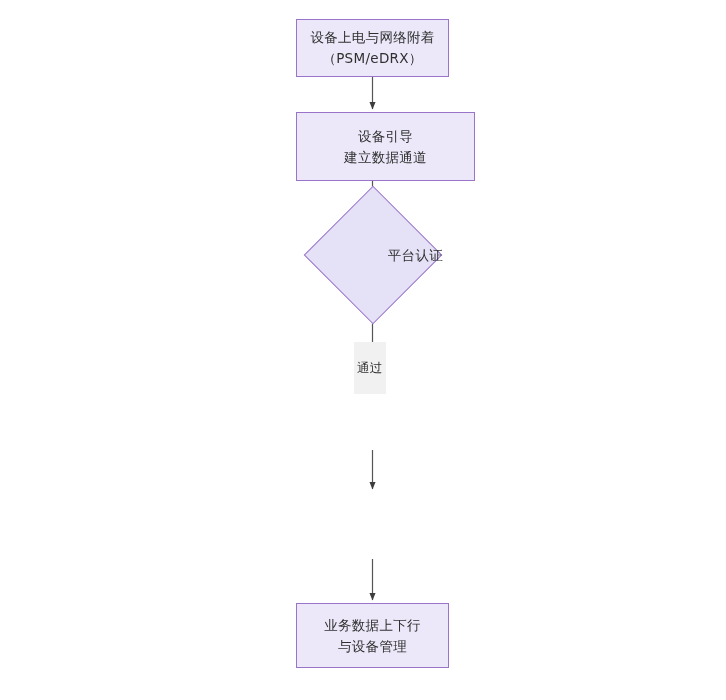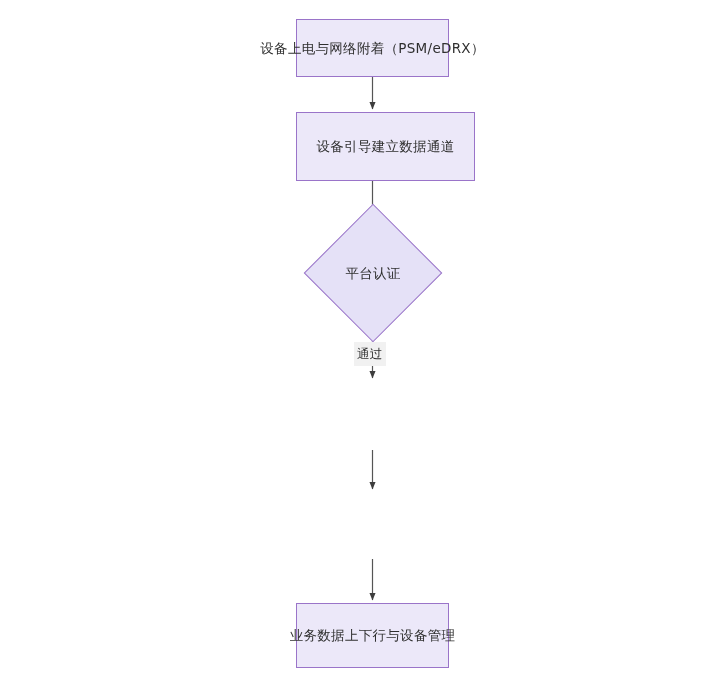--- a/index.html
+++ b/index.html
@@ -24,21 +24,21 @@
     left: 0;
     top: 0;
     width: 726px;
     height: 700px;
     pointer-events: none;
   }
   .node {
     position: absolute;
     box-sizing: border-box;
     display: flex;
-    flex-direction: row;
+    flex-direction: column;
     align-items: center;
     justify-content: center;
     background: #ece8f9;
     border: 1px solid #9a74c9;
     color: #2f2f2f;
     font-size: 13.5px;
     line-height: 1.55;
     letter-spacing: 0.3px;
     text-align: center;
     white-space: nowrap;
@@ -72,21 +72,21 @@
     letter-spacing: 0.3px;
     text-align: center;
     white-space: nowrap;
   }
   .edge-label {
     position: absolute;
     background: #f1f1f1;
     color: #2f2f2f;
     font-size: 12.5px;
     line-height: 1.3;
-    padding: 4px 3px;
+    padding: 18px 3px;
     letter-spacing: 0.3px;
     white-space: nowrap;
   }
 </style>
 </head>
 <body>
 
 <div id="flow-canvas">
 
   <svg class="edge-layer" viewBox="0 0 726 700">
@@ -120,21 +120,21 @@
   <div class="node" style="left:296px; top:19px; width:153px; height:58px;">
     <span class="line">设备上电与网络附着</span>
     <span class="line">（PSM/eDRX）</span>
   </div>
 
   <div class="node" style="left:296px; top:112px; width:179px; height:69px;">
     <span class="line">设备引导</span>
     <span class="line">建立数据通道</span>
   </div>
 
-  <div class="diamond-wrap" style="left:303px; top:203px;">
+  <div class="diamond-wrap" style="left:303px; top:185px;justify-content:flex-end;">
     <div class="node-diamond" style="left:21px; top:21px;"></div>
     <span class="diamond-label">平台认证</span>
   </div>
 
   <div class="edge-label" style="left:354px; top:342px;">通过</div>
 
 
 
   <div class="node" style="left:296px; top:603px; width:153px; height:65px;align-items:center;">
     <span class="line">业务数据上下行</span>

